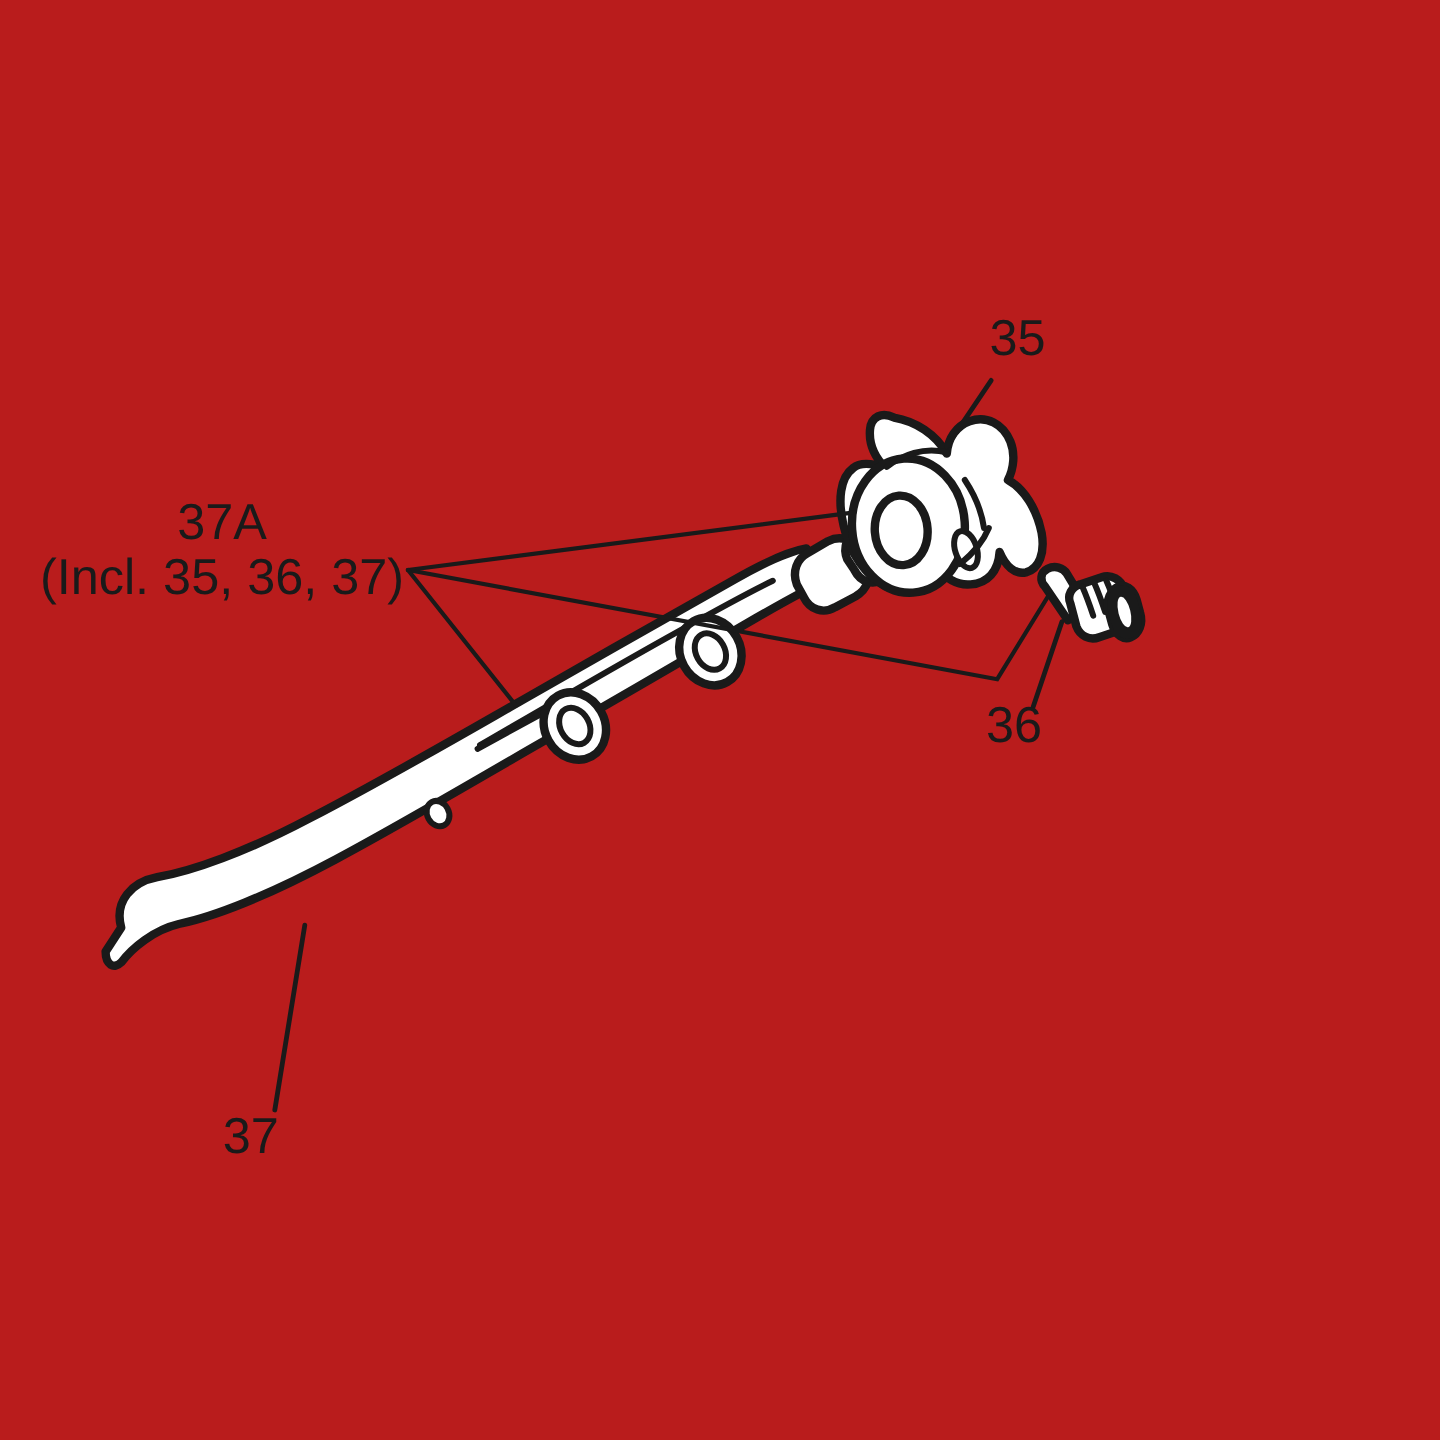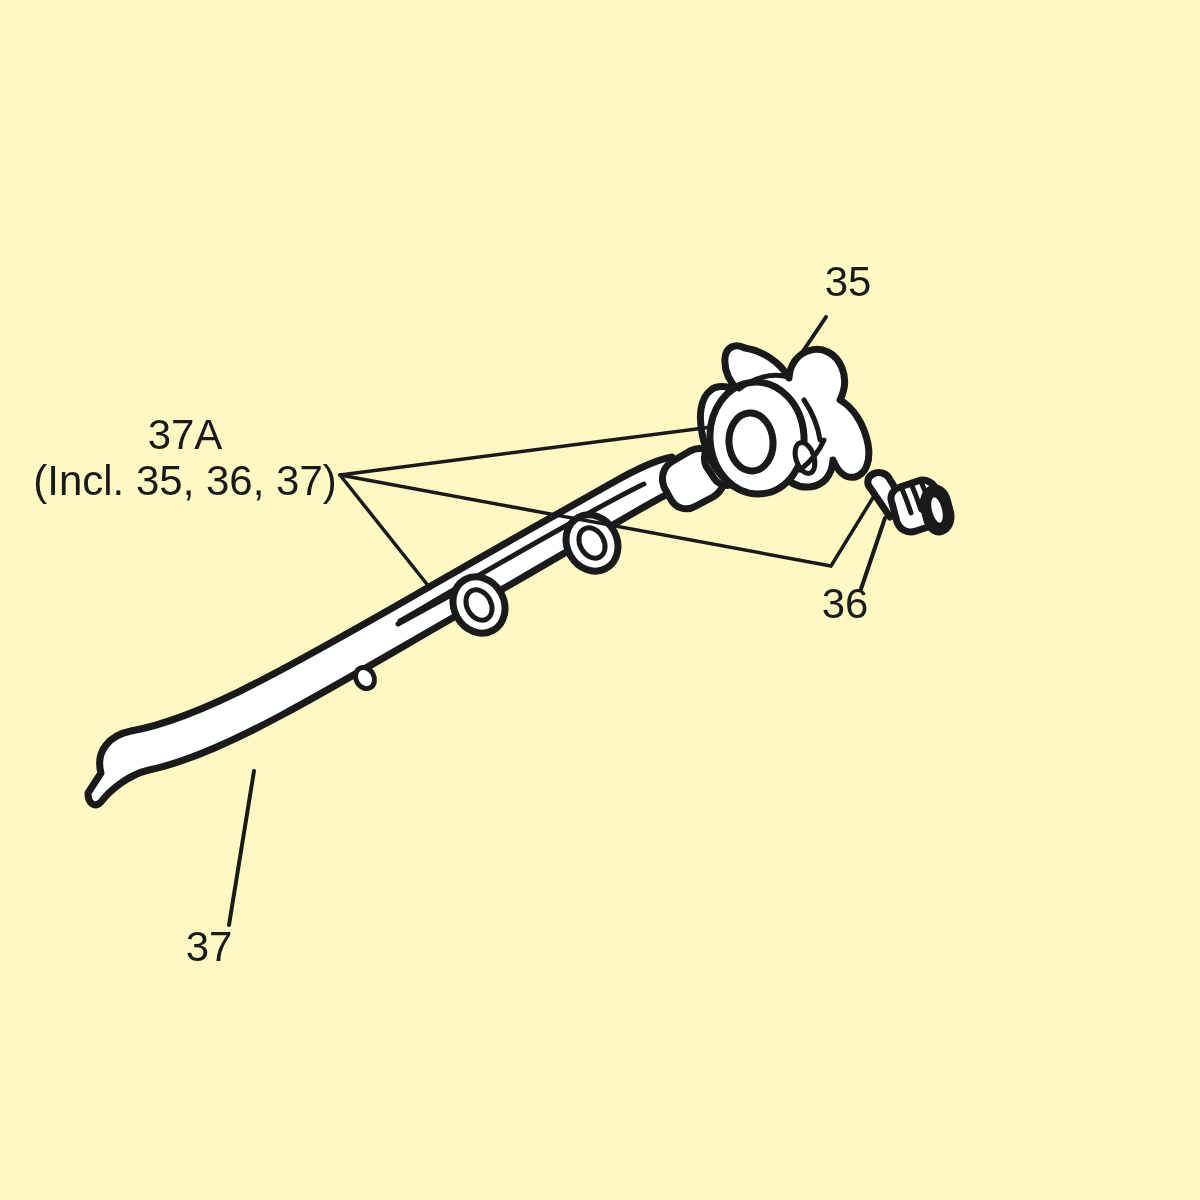--- a/index.html
+++ b/index.html
@@ -4,21 +4,21 @@
 <style>
   html, body {
     margin: 0;
     padding: 0;
     background: #ffffff;
   }
   #page {
     position: relative;
     width: 1200px;
     height: 1200px;
-    background: #fef9c3;
+    background: #b91c1c;
     font-family: "Liberation Sans", sans-serif;
     overflow: hidden;
   }
   #diagram-svg {
     position: absolute;
     left: 0;
     top: 0;
     width: 1200px;
     height: 1200px;
     display: block;

